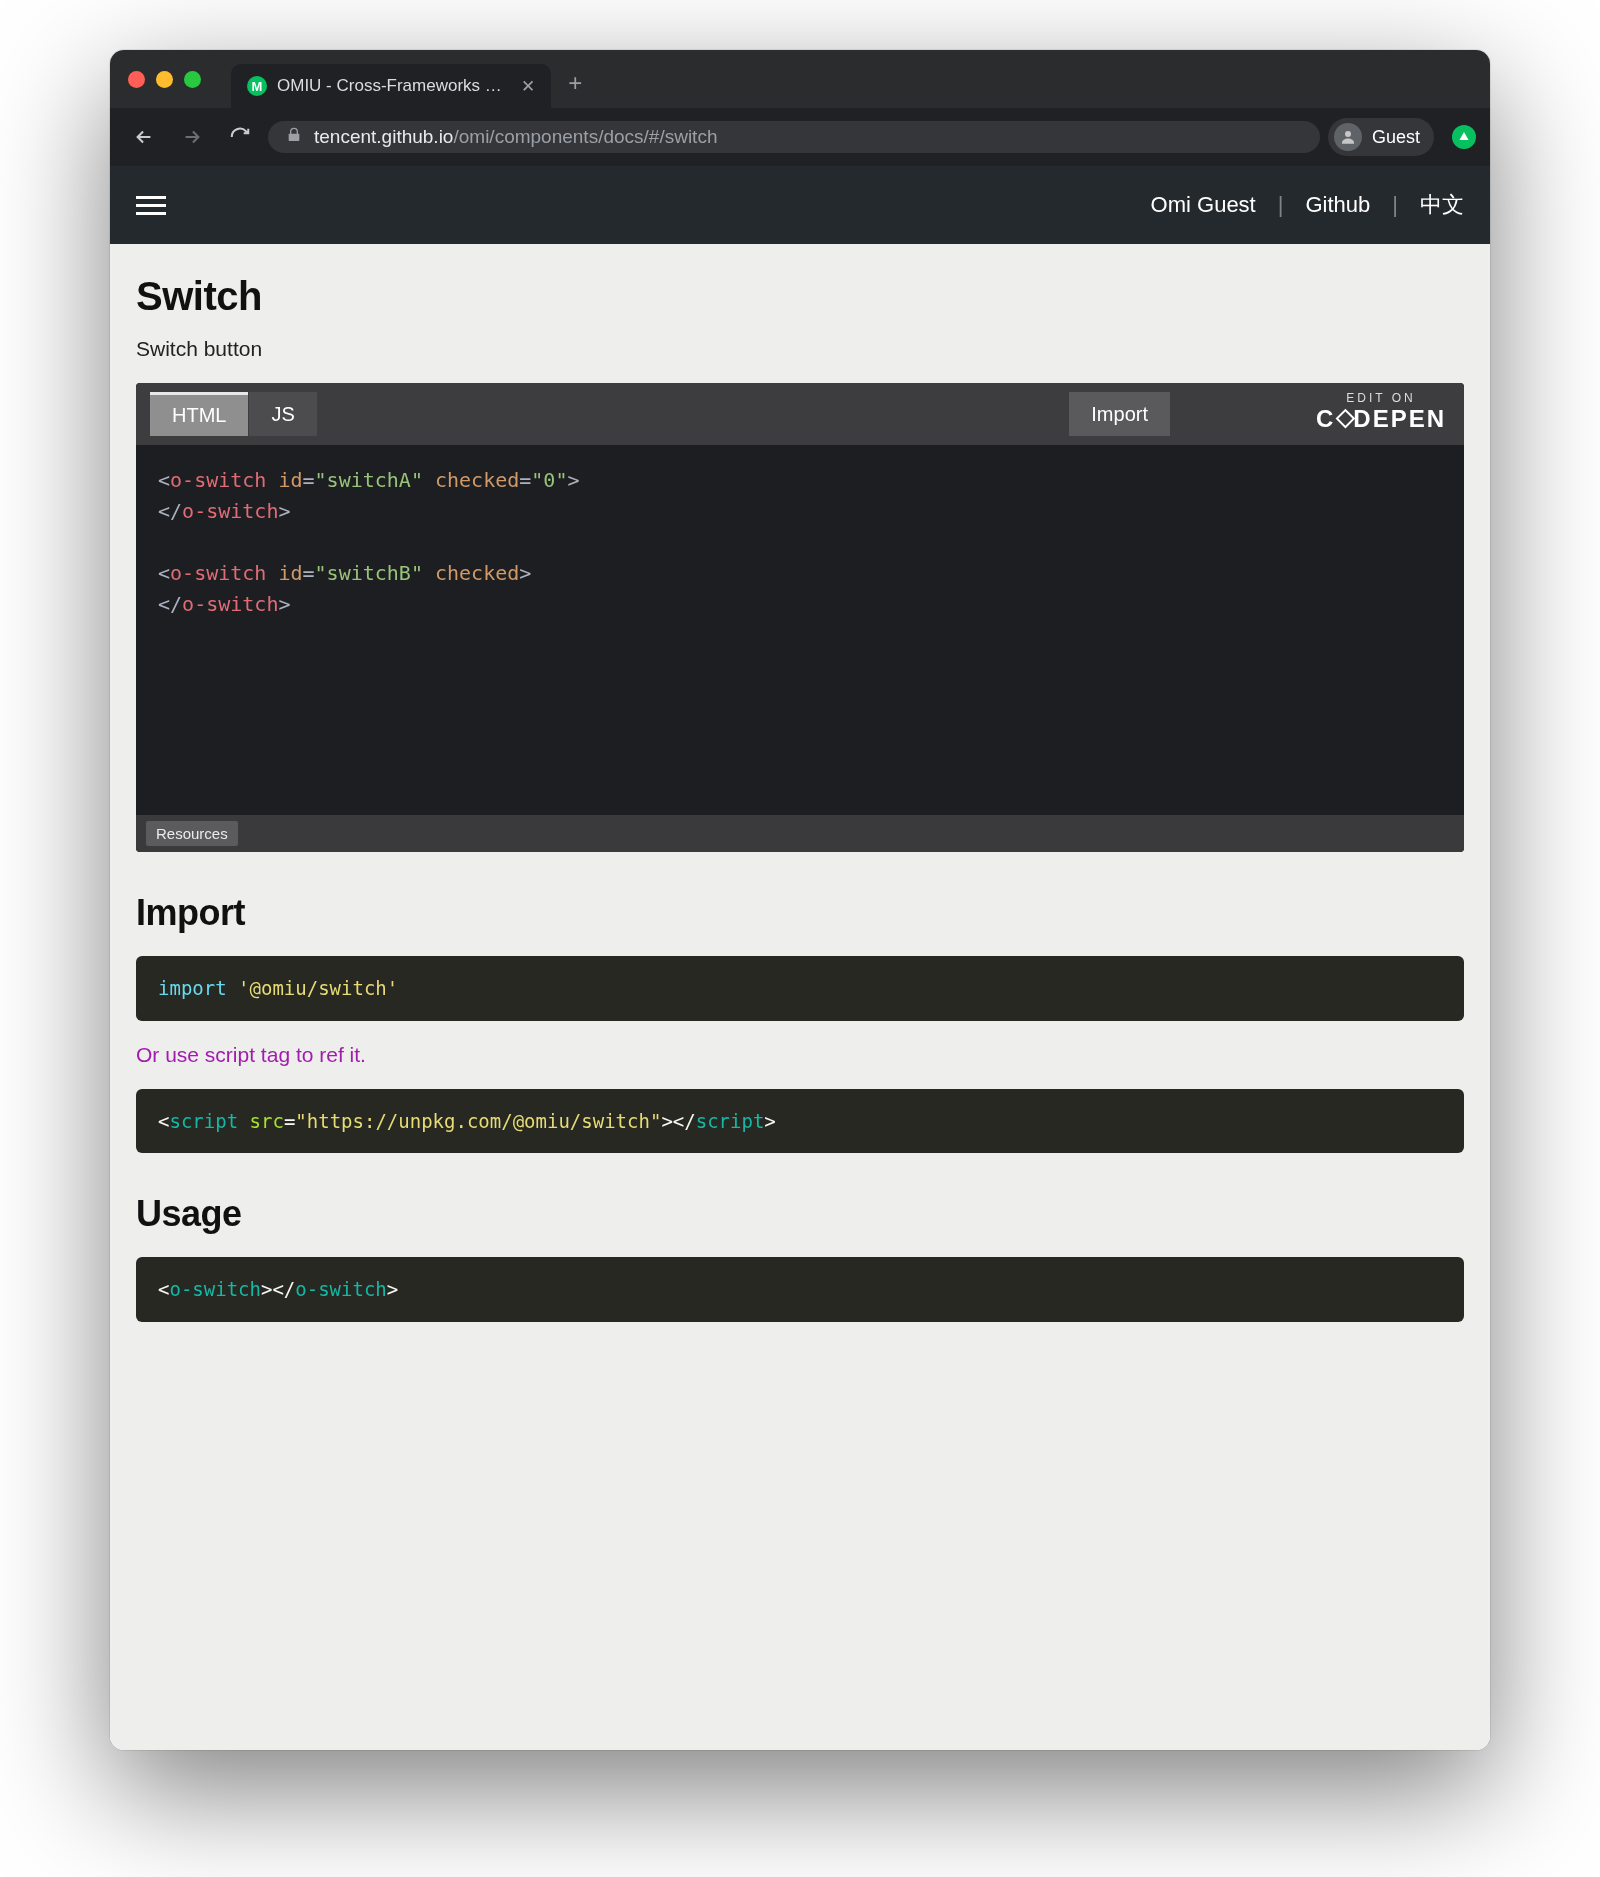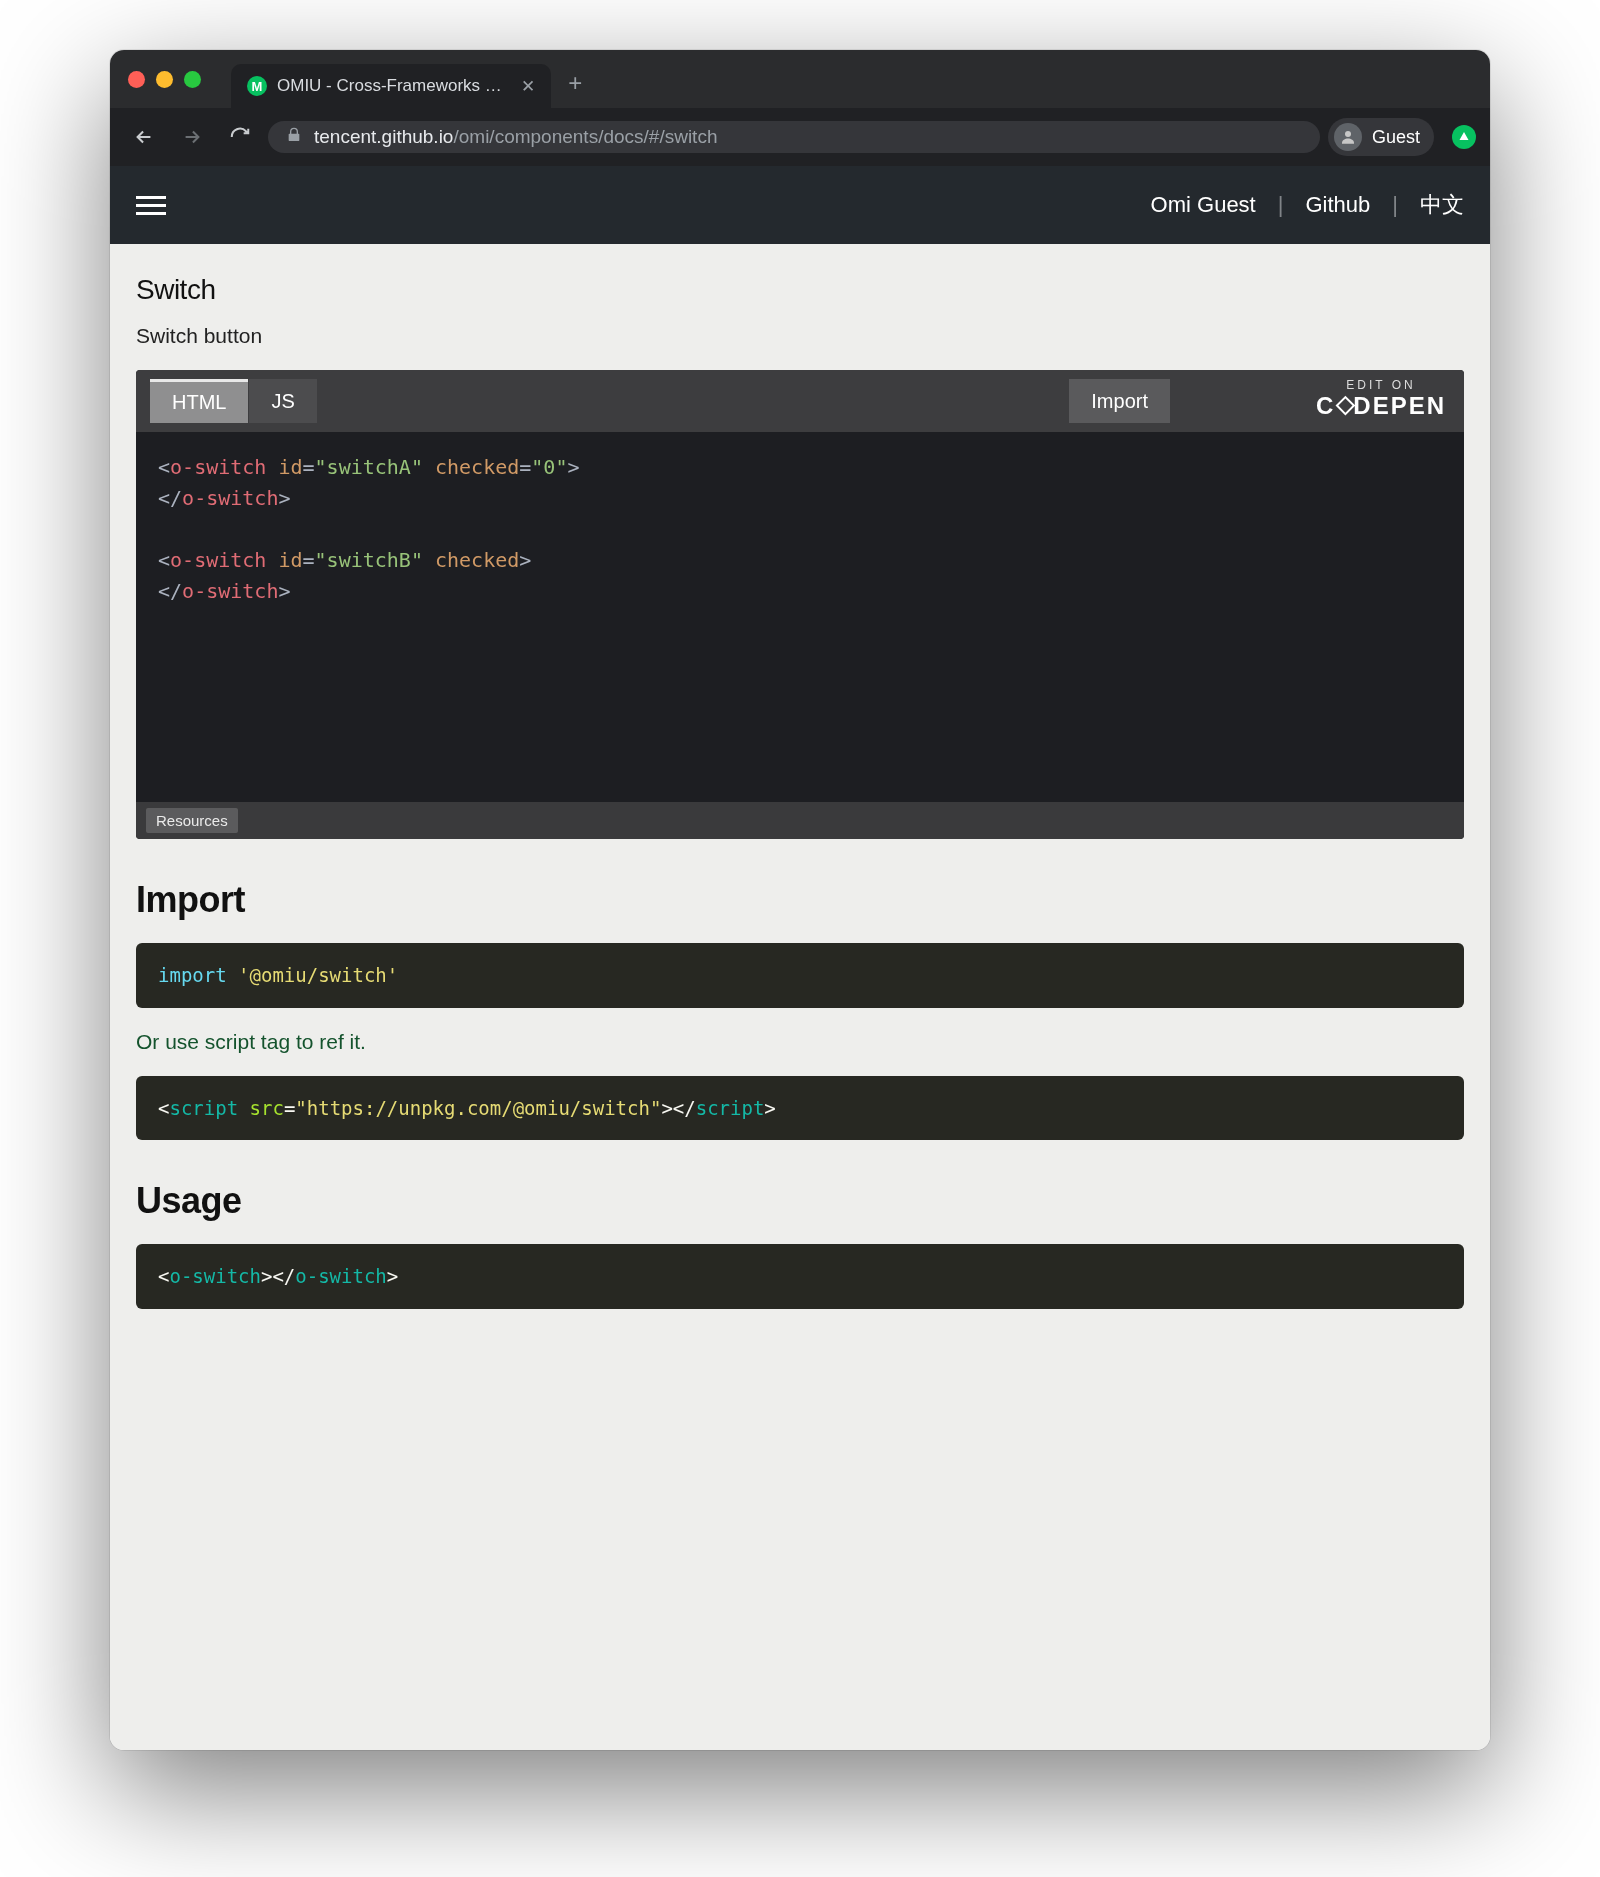--- a/index.html
+++ b/index.html
@@ -116,21 +116,21 @@
     .hamburger { display: flex; flex-direction: column; gap: 5px; cursor: pointer; }
     .hamburger span { display: block; width: 30px; height: 3px; background: #fff; }
     .header-links { display: flex; align-items: center; gap: 22px; font-size: 22px; }
     .header-links .sep { color: #808488; }
     .header-links a { color: #fff; text-decoration: none; }
 
     .content { padding: 30px 26px 40px; overflow-y: auto; flex: 1; }
     .content::-webkit-scrollbar { width: 16px; }
     .content::-webkit-scrollbar-track { background: #f1f1f1; }
     .content::-webkit-scrollbar-thumb { background: #c2c2c2; border-radius: 3px; }
-    h1.sw { font-size: 28px; font-weight: 400; color: #111; margin-bottom: 18px; letter-spacing: -0.5px; }
+    h1.sw { font-size: 40px; font-weight: 700; color: #111; margin-bottom: 18px; letter-spacing: -0.5px; }
     p.lead { font-size: 21px; color: #222; margin-bottom: 22px; }
 
     
     .codepen { border-radius: 4px; overflow: hidden; background: #1e1f21; }
     .cp-toolbar {
       background: #3d3d3f; height: 62px; display: flex; align-items: center;
       padding: 0 14px; gap: 0; position: relative;
     }
     .cp-tab {
       height: 44px; display: flex; align-items: center; justify-content: center;
@@ -175,21 +175,21 @@
       background: #272822; border-radius: 6px; padding: 18px 22px;
       font-family: ui-monospace, SFMono-Regular, Menlo, Consolas, monospace;
       font-size: 19px; color: #f8f8f2; overflow-x: auto; line-height: 1.5;
     }
     .cb-kw { color: #66d9ef; }
     .cb-str { color: #e6db74; }
     .cb-tag { color: #14b8a6; }
     .cb-attr { color: #a6e22e; }
     .cb-punc { color: #f8f8f2; }
 
-    p.between { font-size: 21px; color: #14532d; margin: 22px 0; }
+    p.between { font-size: 21px; color: #a21caf; margin: 22px 0; }
 
     svg.icon { width: 22px; height: 22px; }
   </style>
 </head>
 <body>
 
 <div class="window">
 
   <div class="titlebar">
     <div class="traffic">

